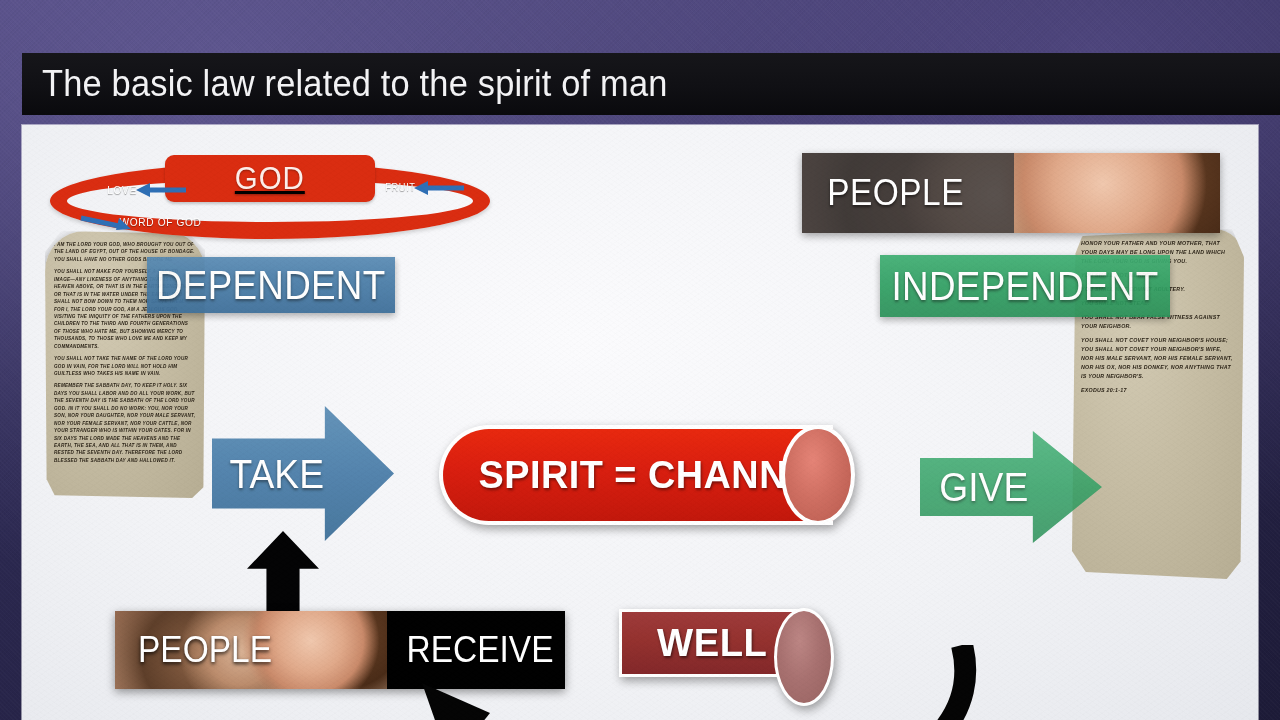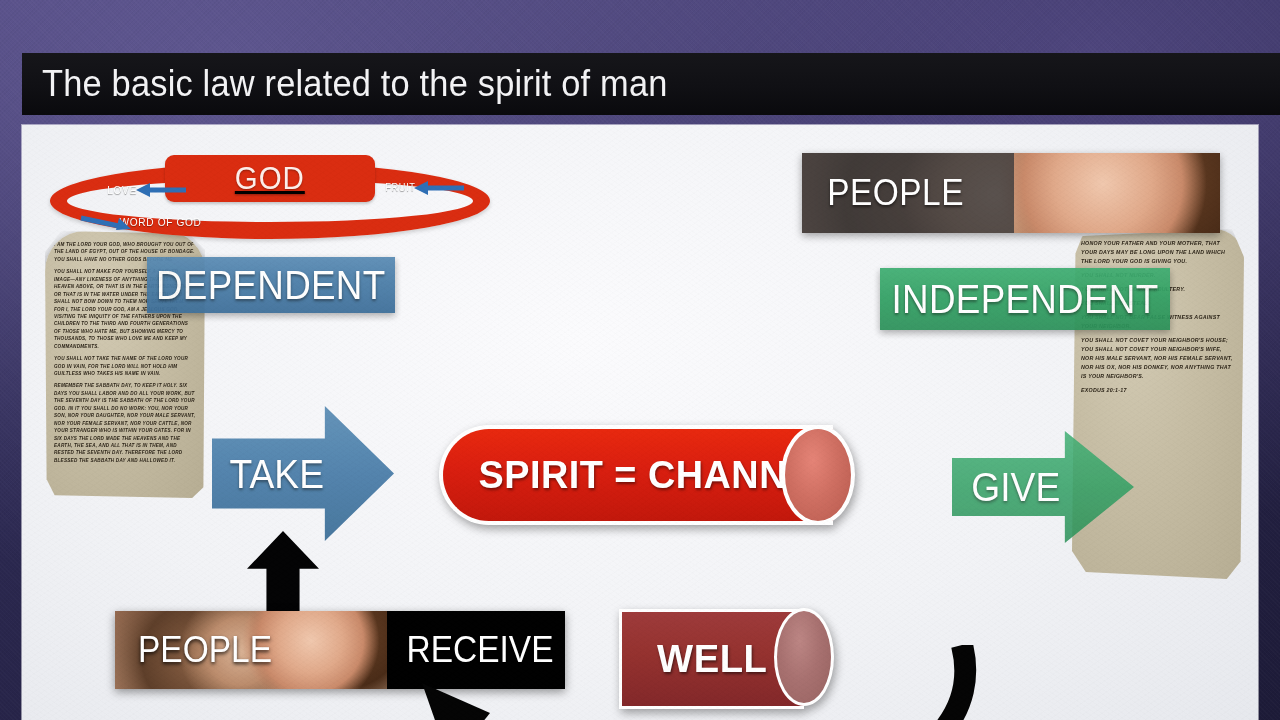--- a/index.html
+++ b/index.html
@@ -160,40 +160,40 @@
   .banner span{
     color:#fff; font-size:40px; letter-spacing:.3px; transform:scaleX(.92);
     text-shadow:0 2px 3px rgba(0,0,0,.45);
   }
   #dependent-banner{
     left:125px; top:132px; width:248px; height:56px;
     background:linear-gradient(180deg,#5a8cb4 0%,#4a7da8 45%,#3e6f99 100%);
     opacity:.94;
   }
   #independent-banner{
-    left:858px; top:143px; width:290px; height:62px;
+    left:858px; top:130px; width:290px; height:62px;
     background:linear-gradient(180deg,#3fae72 0%,#31a063 48%,#2b9159 100%);
     opacity:.93;
   }
 
   
   .arrow-right{
     clip-path:polygon(0 24%,62% 24%,62% 0,100% 50%,62% 100%,62% 76%,0 76%);
   }
   #take-arrow{
     left:190px; top:281px; width:182px; height:135px;
     background:linear-gradient(180deg,#5d8fb6 0%,#4b7ea9 50%,#3f7099 100%);
     opacity:.95; filter:drop-shadow(3px 4px 4px rgba(0,0,0,.3));
   }
   #take-label{
     position:absolute; left:14px; top:50%; transform:translateY(-50%) scaleX(.93);
     color:#fff; font-size:40px; text-shadow:0 2px 3px rgba(0,0,0,.45);
   }
   #give-arrow{
-    left:930px; top:306px; width:182px; height:112px;
+    left:898px; top:306px; width:182px; height:112px;
     background:linear-gradient(180deg,#43b076 0%,#33a065 50%,#2d9259 100%);
     opacity:.86; filter:drop-shadow(3px 4px 4px rgba(0,0,0,.25));padding-left:16px;
   }
   #give-label{
     position:absolute; left:16px; top:50%; transform:translateY(-50%) scaleX(.93);
     color:#fff; font-size:40px; text-shadow:0 2px 3px rgba(0,0,0,.45);
   }
   #gives-arrow{
     left:866px; top:473px; width:300px; height:125px;
     background:linear-gradient(180deg,#2a2a2c 0%,#141416 45%,#050506 100%);
@@ -225,21 +225,21 @@
     background:radial-gradient(ellipse at 42% 34%, #e58477 0%, #cf6f62 45%, #b85a4e 100%);
     border:4px solid #fff; border-radius:50%;
   }
   #spirit-label{
     position:absolute; left:30px; top:50%; transform:translateY(-50%) scaleX(.97);
     color:#fff; font-size:39px; font-weight:bold; letter-spacing:.5px;
     text-shadow:1px 2px 3px rgba(0,0,0,.45); white-space:nowrap;
   }
   #well-cyl{ left:597px; top:484px; width:205px; height:96px; }
   #well-body{
-    position:absolute; left:0; top:0; width:185px; height:100px;
+    position:absolute; left:0; top:0; width:185px; height:68px;
     background:linear-gradient(180deg,#9e3b3b 0%,#95322f 45%,#83282a 100%);
     border:3px solid #fff; border-right:none;
   }
   #well-cap{
     position:absolute; left:155px; top:-1px; width:60px; height:98px;
     background:radial-gradient(ellipse at 42% 32%, #bc8684 0%, #a87170 45%, #976260 100%);
     border:3px solid #fff; border-radius:50%;
   }
   #well-label{
     position:absolute; left:34px; top:50%; transform:translateY(-50%) scaleX(.98);

